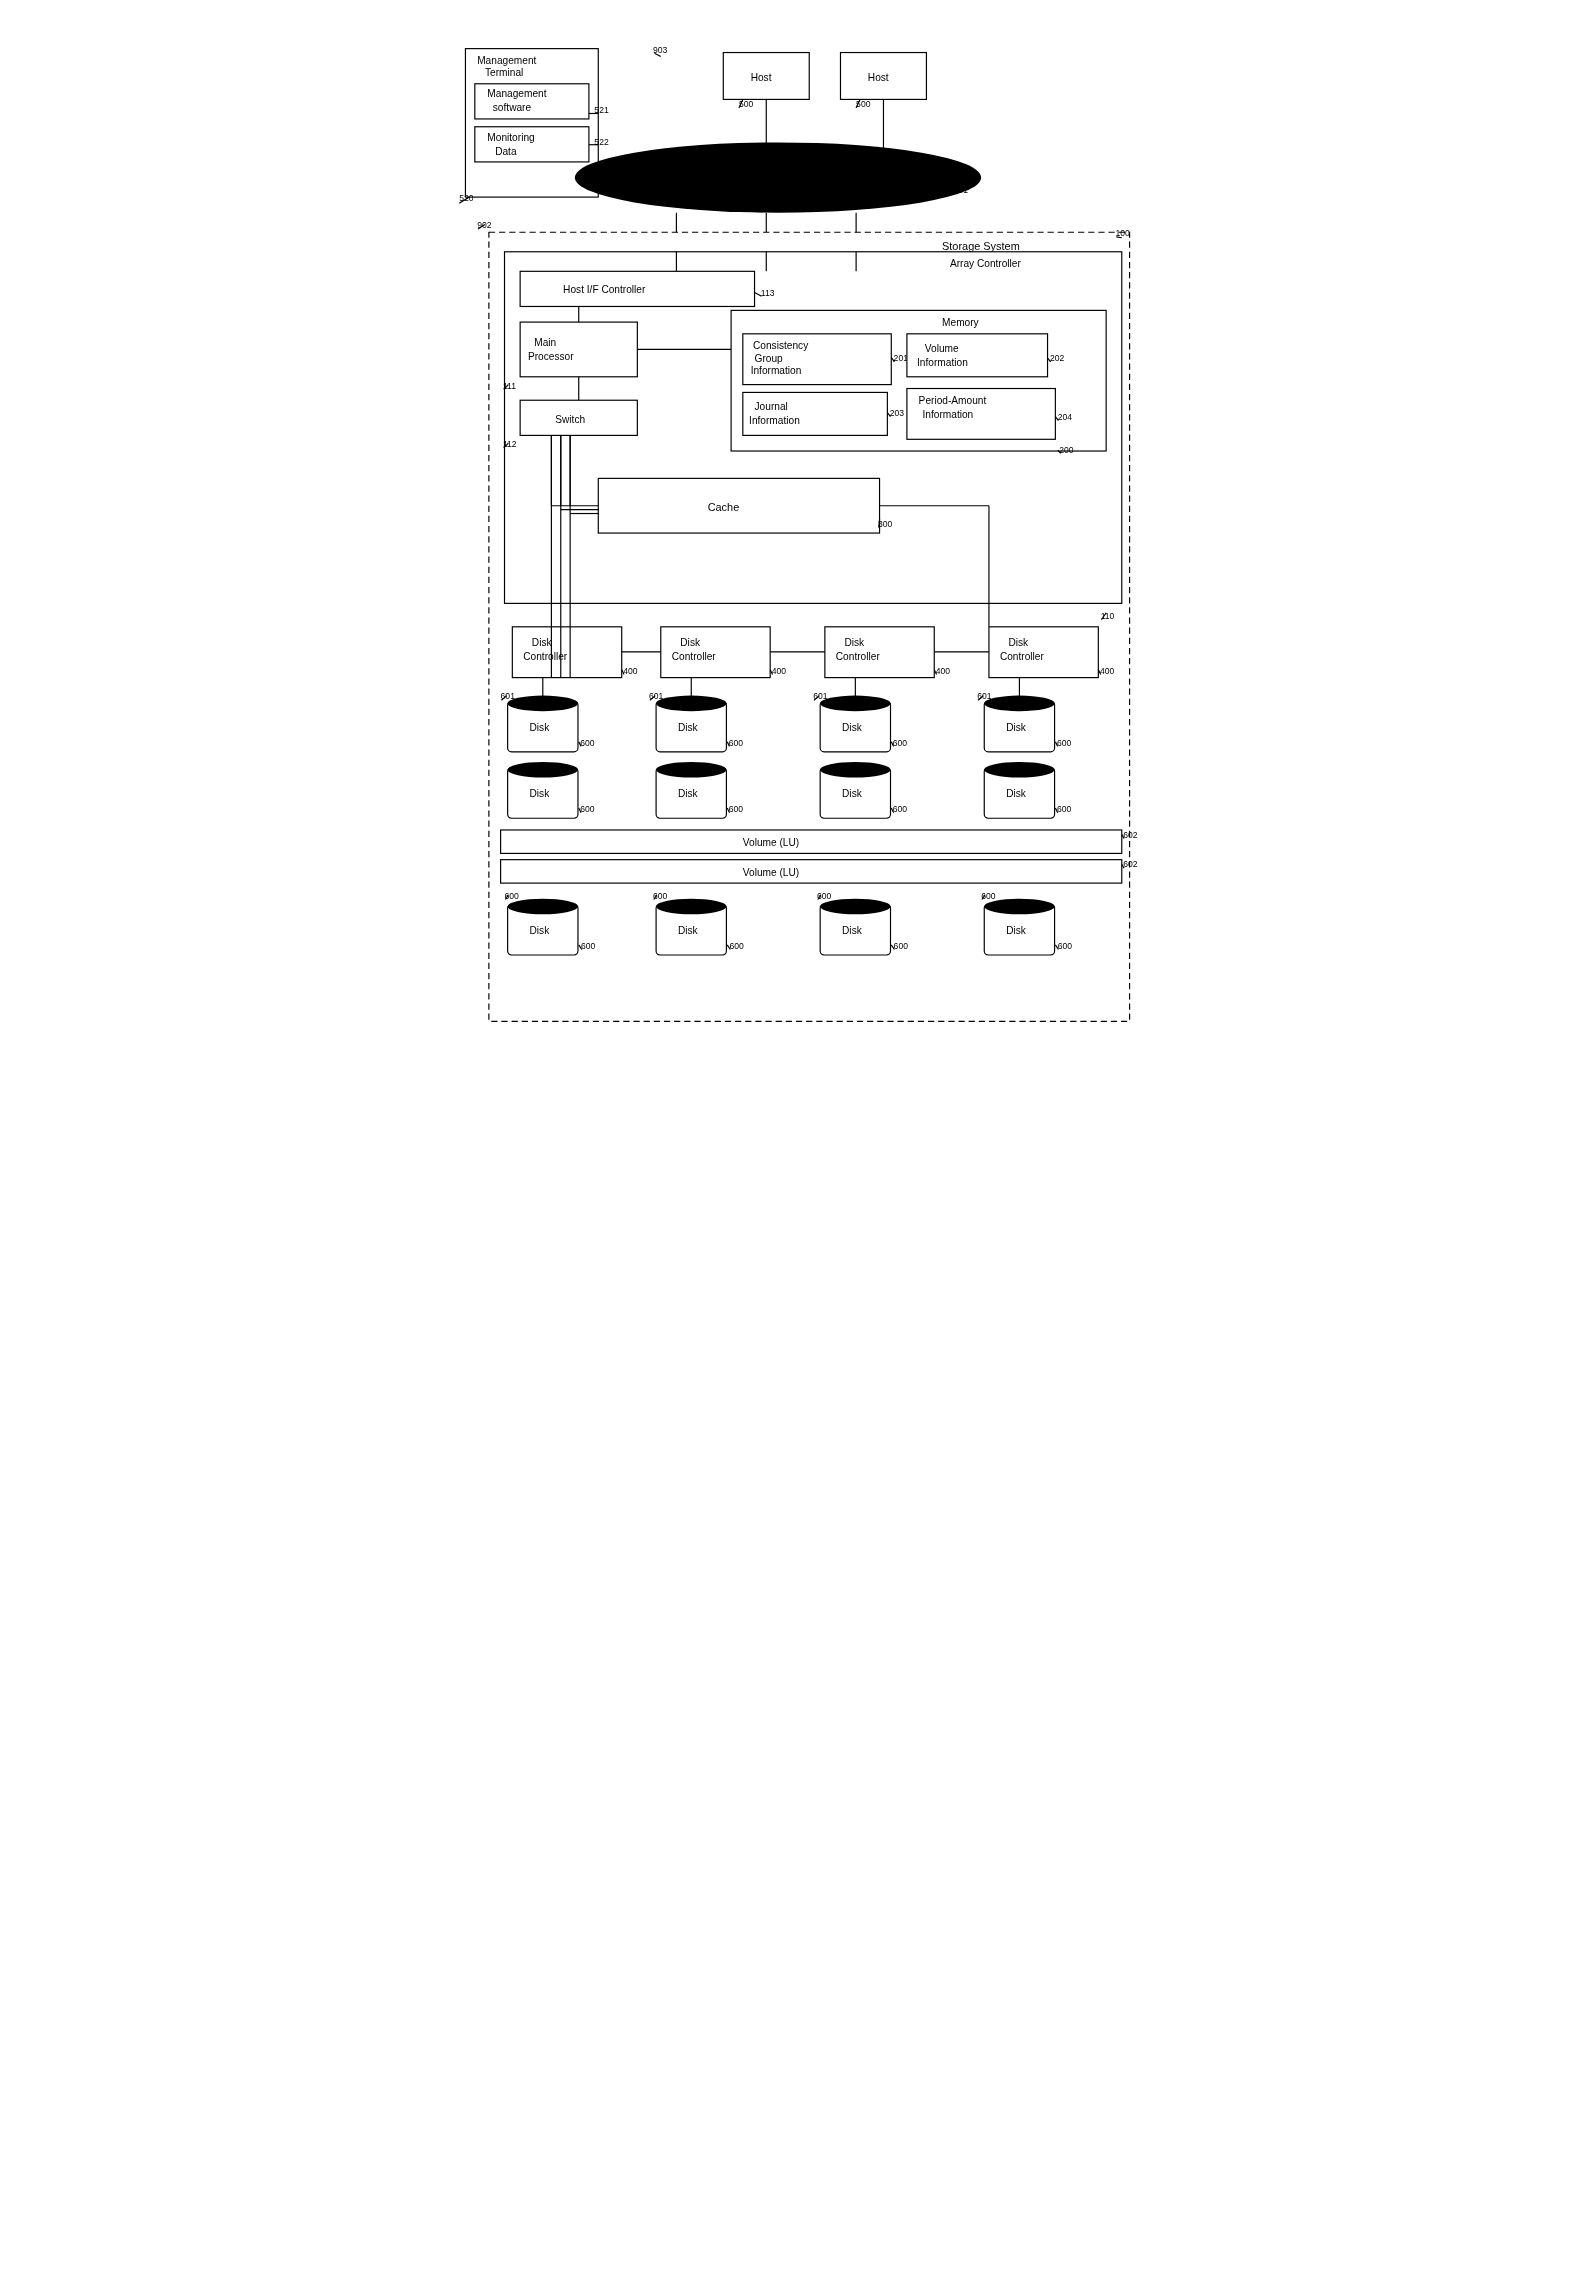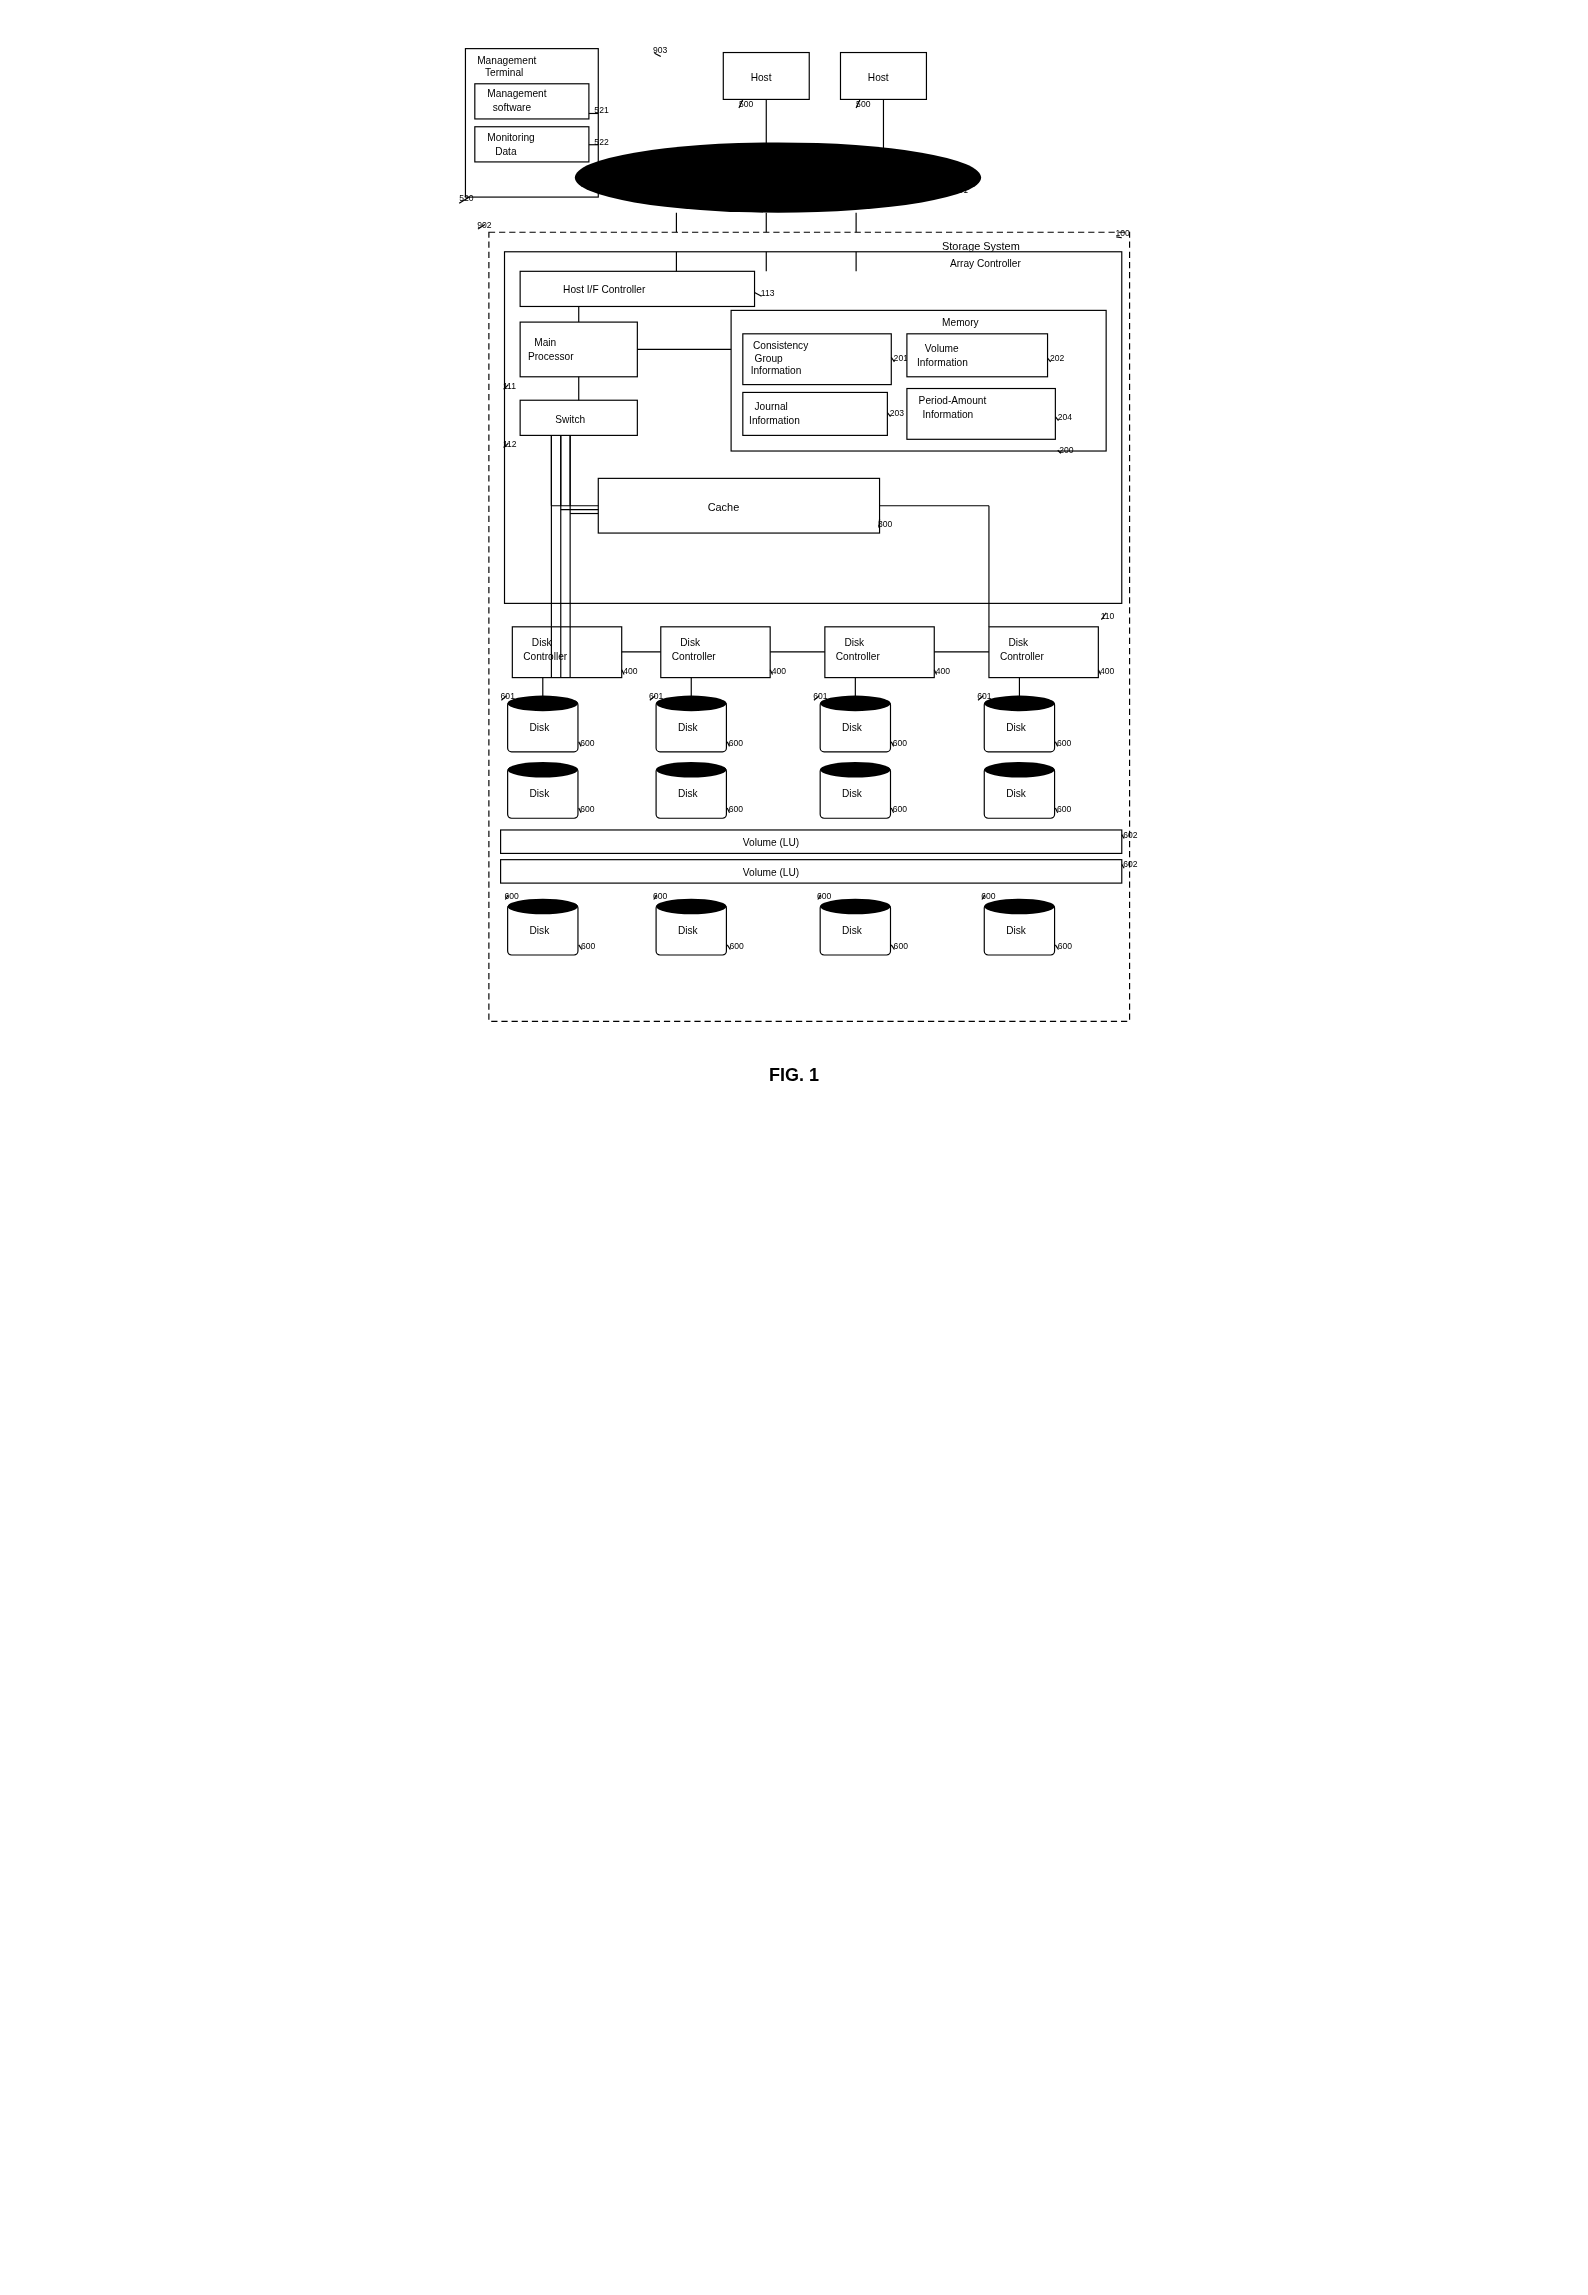--- a/index.html
+++ b/index.html
@@ -338,15 +338,14 @@
       <path d="M 695 1103 L 691 1109"></path>
       <rect class="box" x="694" y="1115" width="90" height="65" rx="5"></rect>
       <ellipse cx="739" cy="1118" rx="45" ry="10" class="box"></ellipse>
       <text x="722" y="1153">Disk</text>
       <text class="ref" x="788" y="1172">600</text>
       <path d="M 785 1167 L 789 1173"></path>
 
     </svg>
   </div>
 
-  <div class="fig-caption">FIG. 1</div>
 </div>
 
 
 </body></html>

